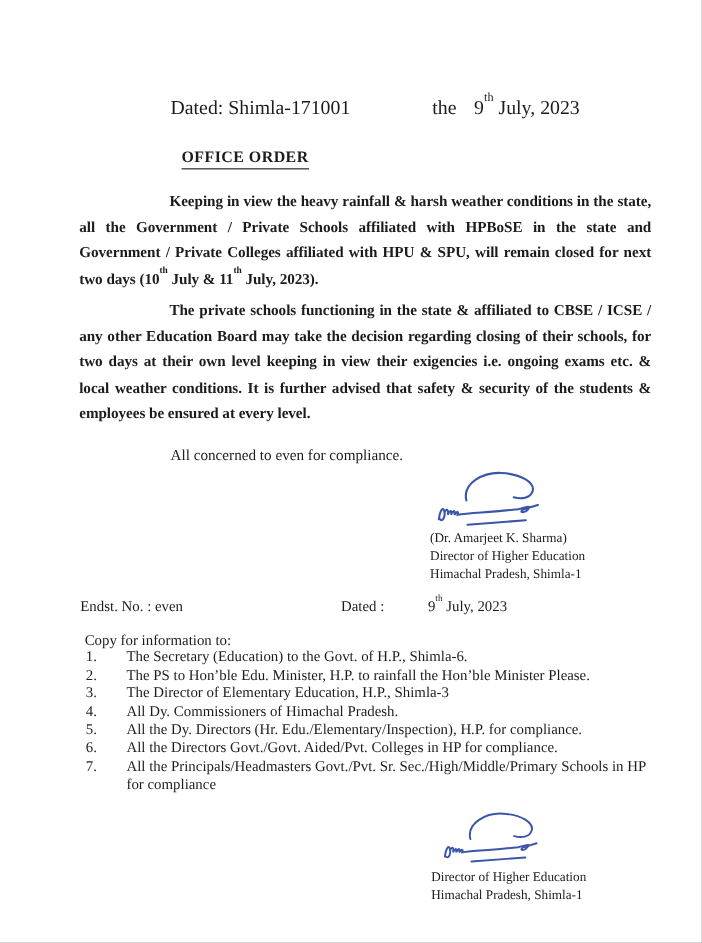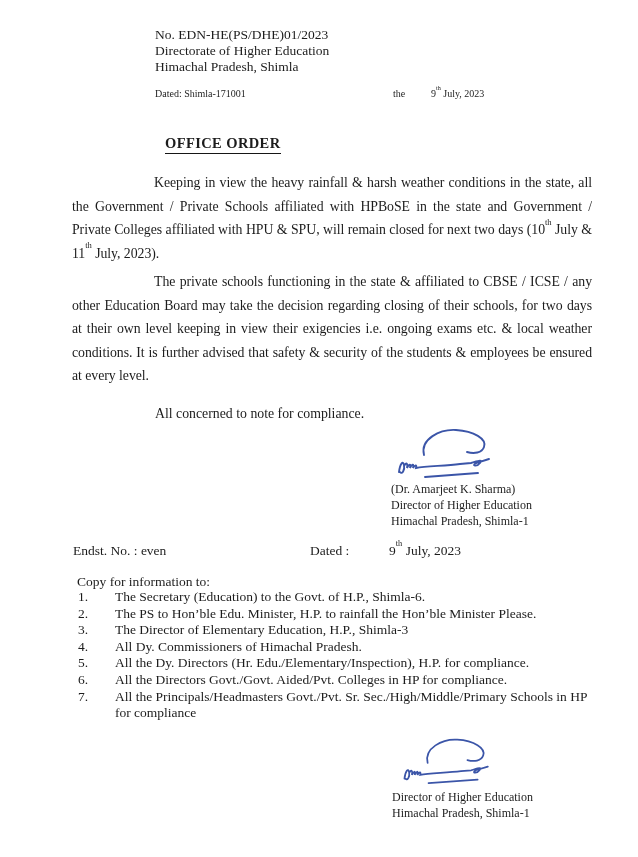--- a/index.html
+++ b/index.html
@@ -12,21 +12,21 @@
     font-family: "Liberation Serif", serif;
     color: #1c1c1c;
     overflow: hidden;
   }
   .abs { position: absolute; }
 
   .ref-block {
     left: 155px; top: 27px;
     font-size: 13.5px; line-height: 16px;
   }
-  .dated-row { left: 0; top: 88px; width: 100%; height: 18px; font-size: 10px; }
+  .dated-row { left: 0; top: 88px; width: 100%; height: 18px; font-size: 18px; }
   .dated-place { position: absolute; left: 155px; }
   .the-word   { position: absolute; left: 393px; }
   .issue-date { position: absolute; left: 431px; }
 
   sup.ord {
     font-size: 0.62em;
     position: relative;
     top: -0.45em;
     line-height: 0;
   }
@@ -40,20 +40,21 @@
   }
 
   .body-para {
     left: 72px; width: 520px;
     margin: 0;
     font-size: 13.8px;
     line-height: 23.5px;
     text-align: justify;
     text-indent: 82px;
     letter-spacing: -0.05px;
+    font-weight: bold;
   }
   .para1 { top: 171px; }
   .para2 { top: 270px; }
 
   .compliance { left: 155px; top: 406px; font-size: 13.8px; }
 
   .sig-svg { overflow: visible; }
   .sig1 { left: 392px; top: 426px; }
   .sig2 { left: 398px; top: 735px; }
 
@@ -71,39 +72,34 @@
   .copy-heading { left: 77px; top: 574px; font-size: 13.5px; }
   .copy-list { left: 78px; top: 589px; width: 512px; font-size: 13.5px; line-height: 16.6px; }
   .copy-item { display: grid; grid-template-columns: 37px 1fr; }
   .copy-item .num { text-align: left; }
 </style>
 </head>
 <body>
 
 <div class="page">
 
-  <div class="abs ref-block">
-    <div>No. EDN-HE(PS/DHE)01/2023</div>
-    <div>Directorate of Higher Education</div>
-    <div>Himachal Pradesh, Shimla</div>
-  </div>
 
   <div class="abs dated-row">
     <span class="dated-place">Dated: Shimla-171001</span>
     <span class="the-word">the</span>
     <span class="issue-date"><span>9</span><sup class="ord">th</sup><span> July, 2023</span></span>
   </div>
 
   <div class="abs doc-title">OFFICE ORDER</div>
 
   <p class="abs body-para para1"><span>Keeping in view the heavy rainfall &amp; harsh weather conditions in the state, all the Government / Private Schools affiliated with HPBoSE in the state and Government / Private Colleges affiliated with HPU &amp; SPU, will remain closed for next two days (10</span><sup class="ord">th</sup><span> July &amp; 11</span><sup class="ord">th</sup><span> July, 2023).</span></p>
 
   <p class="abs body-para para2">The private schools functioning in the state &amp; affiliated to CBSE / ICSE / any other Education Board may take the decision regarding closing of their schools, for two days at their own level keeping in view their exigencies i.e. ongoing exams etc. &amp; local weather conditions. It is further advised that safety &amp; security of the students &amp; employees be ensured at every level.</p>
 
-  <div class="abs compliance">All concerned to note for compliance.</div>
+  <div class="abs compliance">All concerned to even for compliance.</div>
 
   <svg class="abs sig-svg sig1" width="108" height="54" viewBox="0 0 108 54" fill="none">
     <path stroke-width="1.9" stroke-linecap="round" fill="none" d="M 32 29 C 28 13 48 3 64 4 C 82 5 95 13 92 21 C 90 27 82 28 75 26" stroke="#3b55a8"></path>
     <path stroke-width="1.9" stroke-linecap="round" fill="none" d="M 7 46 C 8 38 11 34 12 39 C 13 44 10 49 8 46 M 12 40 C 14 36 16 37 15 42 C 17 38 19 37 18 42 C 20 38 22 37 21 42 C 23 39 25 38 24 42 C 34 40 52 40 68 38 L 79 37 C 86 35 91 33 88 37 C 85 41 79 40 84 37 L 97 33" stroke="#3b55a8"></path>
     <path stroke-width="1.9" stroke-linecap="round" fill="none" d="M 33 51 L 86 47" stroke="#3b55a8"></path>
   </svg>
 
   <div class="abs sig-block sig-block1">
     <div>(Dr. Amarjeet K. Sharma)</div>
     <div>Director of Higher Education</div>

